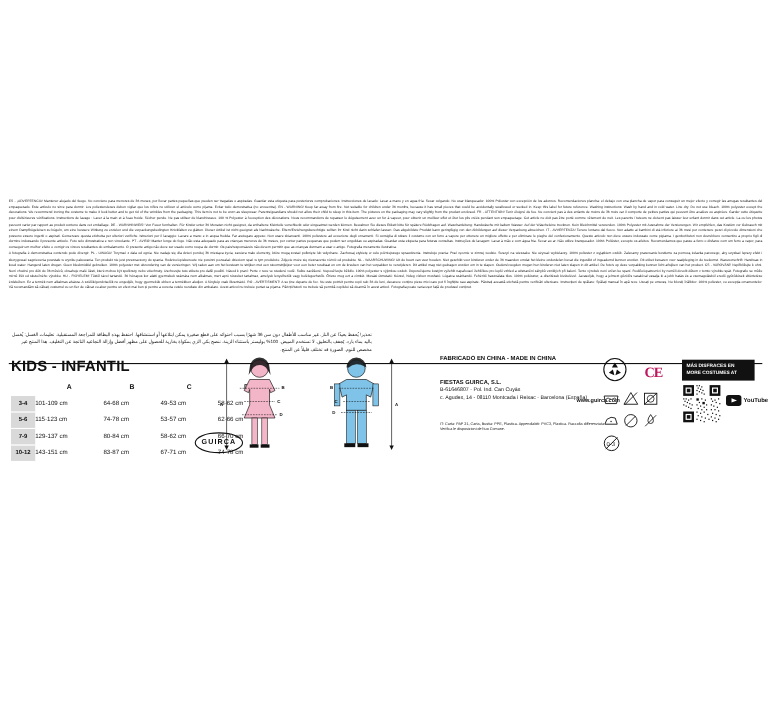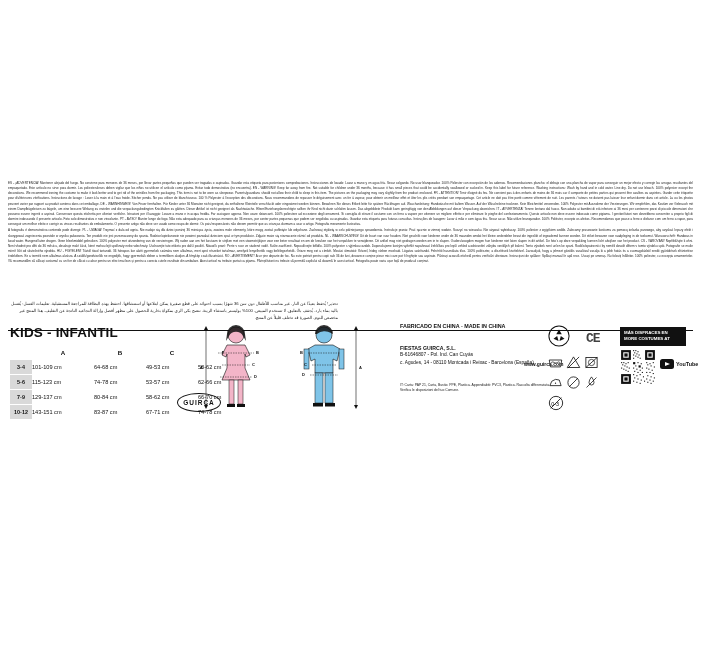--- a/index.html
+++ b/index.html
@@ -205,23 +205,23 @@
   }
   .sym {
     position: absolute;
   }
   .ce-mark {
     position: absolute;
     left: 40px;
     top: 10px;
     font-size: 13px;
     font-weight: 700;
-    font-family: Liberation Mono, monospace;
+    font-family: Liberation Serif, serif;
     letter-spacing: -1px;
-    color: #404040;
+    color: #be185d;
   }
 
   
   .promo {
     position: absolute;
     left: 620px;
     top: 8px;
     width: 74px;
   }
   .promo-bar {

